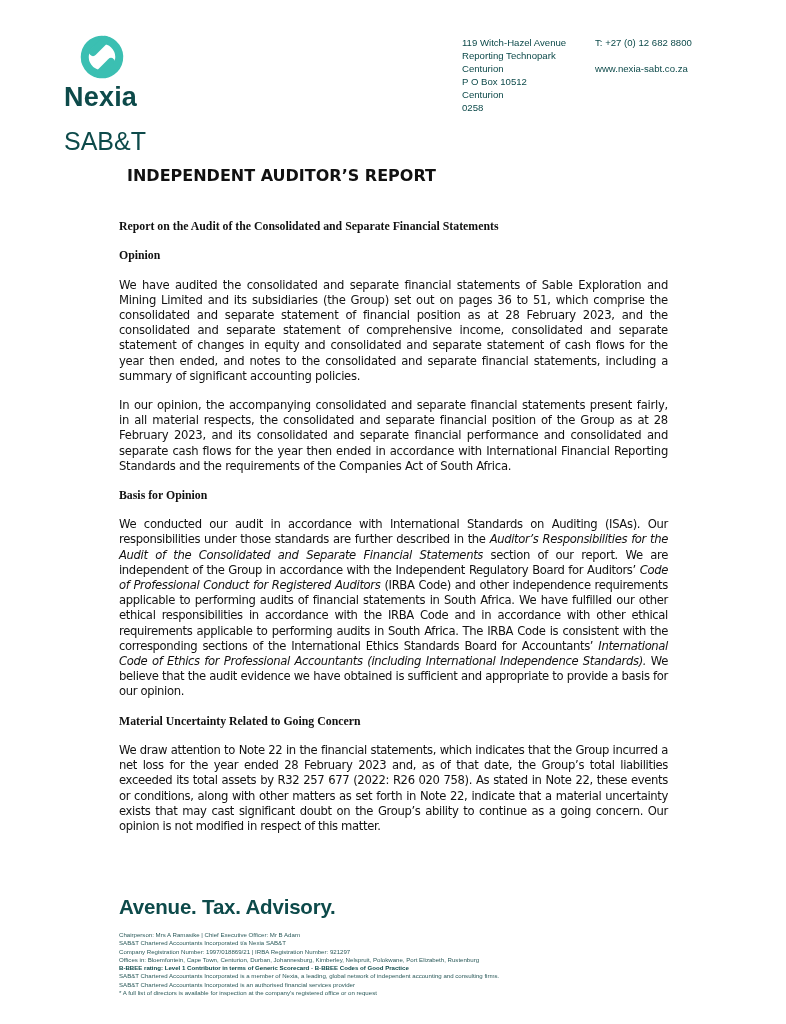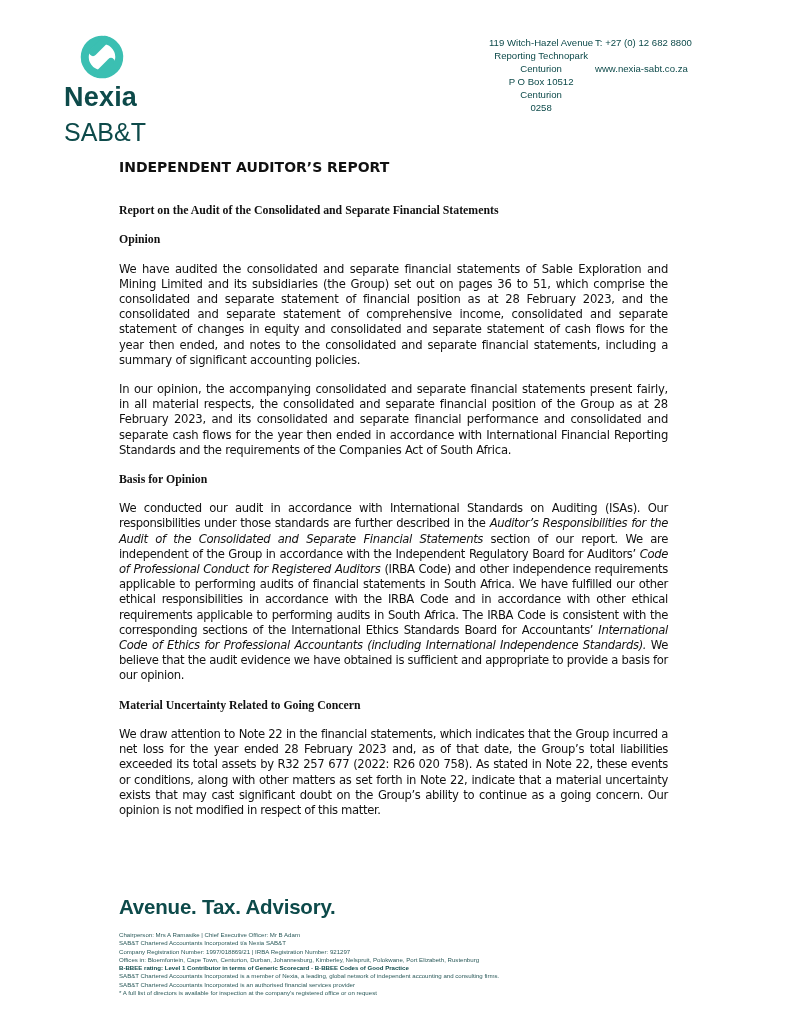--- a/index.html
+++ b/index.html
@@ -2,28 +2,28 @@
 <html><head>
 <meta charset="utf-8">
 <style>
   html, body { margin: 0; padding: 0; background: #ffffff; }
   body { width: 786px; height: 1024px; position: relative; overflow: hidden; font-family: "DejaVu Sans", sans-serif; color: #111; }
 
   .logo { position: absolute; left: 58px; top: 30px; display: flex; align-items: center; flex-direction: column; }
   .logo-mark { width: 54px; height: 54px; }
   .logo-text { margin-left: 6px; line-height: 1; color: #0d4a4a; }
   .logo-text .l1 { font-family: "Liberation Sans", sans-serif; font-weight: bold; font-size: 27px; letter-spacing: 0.2px; }
-  .logo-text .l2 { font-family: "Liberation Sans", sans-serif; font-size: 25px; margin-top: 9px; }
+  .logo-text .l2 { font-family: "Liberation Sans", sans-serif; font-size: 25px; margin-top: 18px; }
 
-  .addr { position: absolute; left: 489px; top: 36px; font-family: "Liberation Sans", sans-serif; font-size: 9.6px; color: #0d4a4a; line-height: 13px; text-align: center; }
+  .addr { position: absolute; left: 462px; top: 36px; font-family: "Liberation Sans", sans-serif; font-size: 9.6px; color: #0d4a4a; line-height: 13px; }
   .contact { position: absolute; left: 595px; top: 36px; font-family: "Liberation Sans", sans-serif; font-size: 9.6px; color: #0d4a4a; line-height: 13px; }
   .contact .gap { height: 13px; }
 
   .content { position: absolute; left: 119px; top: 160px; width: 549px; font-size: 11.6px; line-height: 15.2px; }
-  .content h1 { font-size: 14px; font-weight: bold; margin: 0; }
+  .content h1 { font-size: 16px; font-weight: bold; margin: 8px; }
   .content h2 { font-size: 11.8px; font-weight: bold; margin: 0; font-family: Liberation Serif, serif; }
   .content p { margin: 0; text-align: justify; letter-spacing: -0.25px; }
   .content .tight { letter-spacing: -0.35px; }
   .sp { height: 14px; }
 
   .footer { position: absolute; left: 119px; top: 895px; color: #0d4a4a; font-family: "Liberation Sans", sans-serif; }
   .tagline { font-weight: bold; font-size: 20.5px; letter-spacing: -0.2px; }
   .fine { margin-top: 12px; font-size: 6.1px; line-height: 8.3px; color: #2b5a5a; }
   .fine .b { font-weight: bold; color: #0d4a4a; }
 </style>

